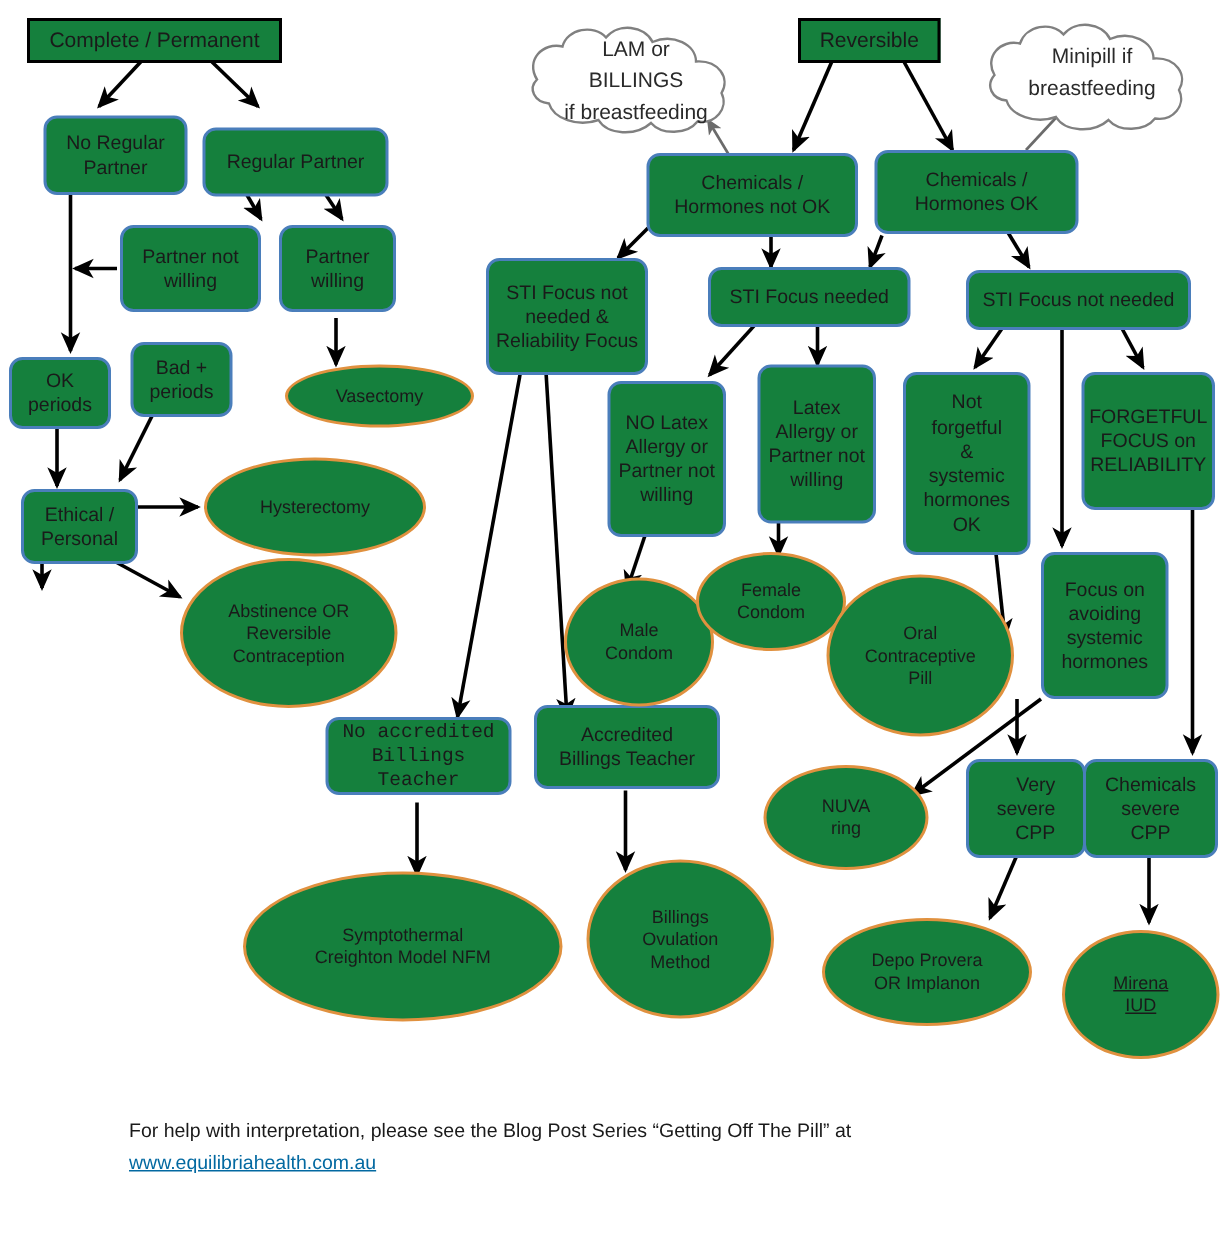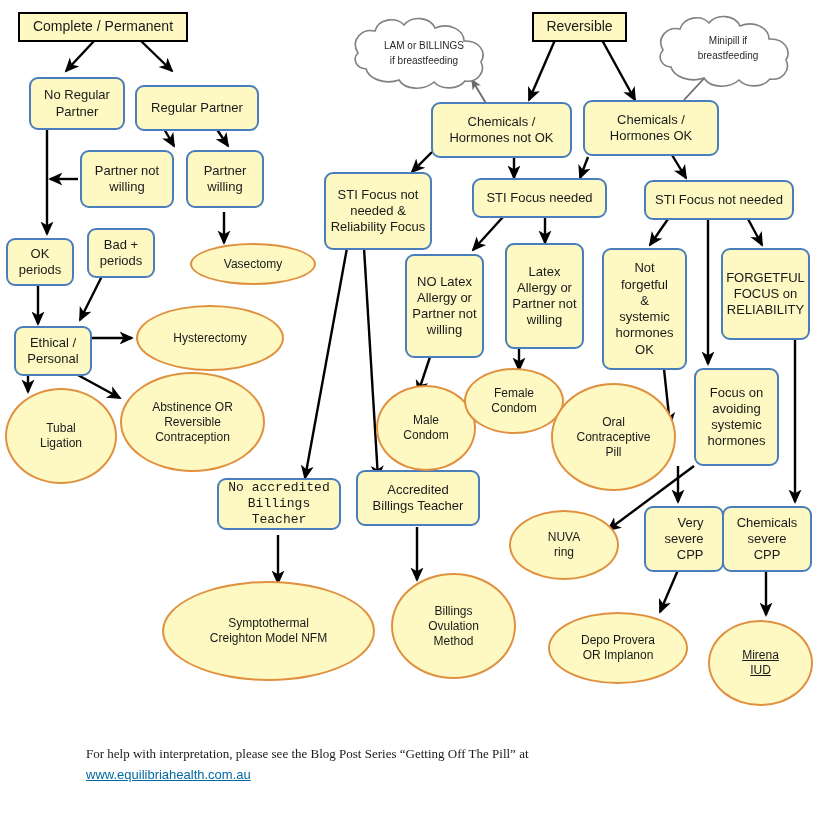--- a/index.html
+++ b/index.html
@@ -20,21 +20,21 @@
   .node {
     position: absolute;
     box-sizing: border-box;
     display: flex;
     align-items: center;
     justify-content: center;
     text-align: center;
     color: #1a1a1a;
     line-height: 1.25;
     white-space: pre-line;
-    background: #fef9c3;
+    background: #15803d;
     z-index: 3;
   }
   .rect-plain {
     border: 2px solid #000000;
     border-radius: 0;
     font-size: 14px;
   }
   .rect-blue {
     border: 2.5px solid #4A7EBB;
     border-radius: 9px;
@@ -44,21 +44,21 @@
     border: 2.5px solid #E0913F;
     border-radius: 50%;
     font-size: 12px;
   }
   .cloud-note {
     position: absolute;
     display: flex;
     align-items: center;
     justify-content: center;
     text-align: center;
-    font-size: 10px;
+    font-size: 14px;
     color: #2a2a2a;
     white-space: pre-line;
     line-height: 1.5;
     z-index: 3;
   }
   #arrows {
     position: absolute;
     left: 0;
     top: 0;
     width: 819px;
@@ -73,21 +73,20 @@
     width: 819px;
     height: 838px;
     z-index: 2;
     pointer-events: none;
   }
   .footer-text {
     position: absolute;
     font-size: 13px;
     color: #1a1a1a;
     z-index: 4;
-    font-family: Liberation Serif, serif;
   }
   .footer-link {
     position: absolute;
     font-size: 13px;
     color: #0369a1;
     text-decoration: underline;
     z-index: 4;
   }
 </style>
 </head>
@@ -275,22 +274,20 @@
 CPP</div>
   <div class="node rect-blue" style="left:722px; top:506px; width:90px; height:66px;">Chemicals
 severe
 CPP</div>
 
   <div class="node ellipse-orange" style="left:190px; top:243px; width:126px; height:42px;">Vasectomy</div>
   <div class="node ellipse-orange" style="left:136px; top:305px; width:148px; height:66px;">Hysterectomy</div>
   <div class="node ellipse-orange" style="left:120px; top:372px; width:145px; height:100px;">Abstinence OR
 Reversible
 Contraception</div>
-  <div class="node ellipse-orange" style="left:5px; top:388px; width:112px; height:96px;">Tubal
-Ligation</div>
   <div class="node ellipse-orange" style="left:376px; top:385px; width:100px; height:86px;">Male
 Condom</div>
   <div class="node ellipse-orange" style="left:464px; top:368px; width:100px; height:66px;">Female
 Condom</div>
   <div class="node ellipse-orange" style="left:551px; top:383px; width:125px; height:108px;">Oral
 Contraceptive
 Pill</div>
   <div class="node ellipse-orange" style="left:162px; top:581px; width:213px; height:100px;">Symptothermal
 Creighton Model NFM</div>
   <div class="node ellipse-orange" style="left:391px; top:573px; width:125px; height:106px;">Billings

